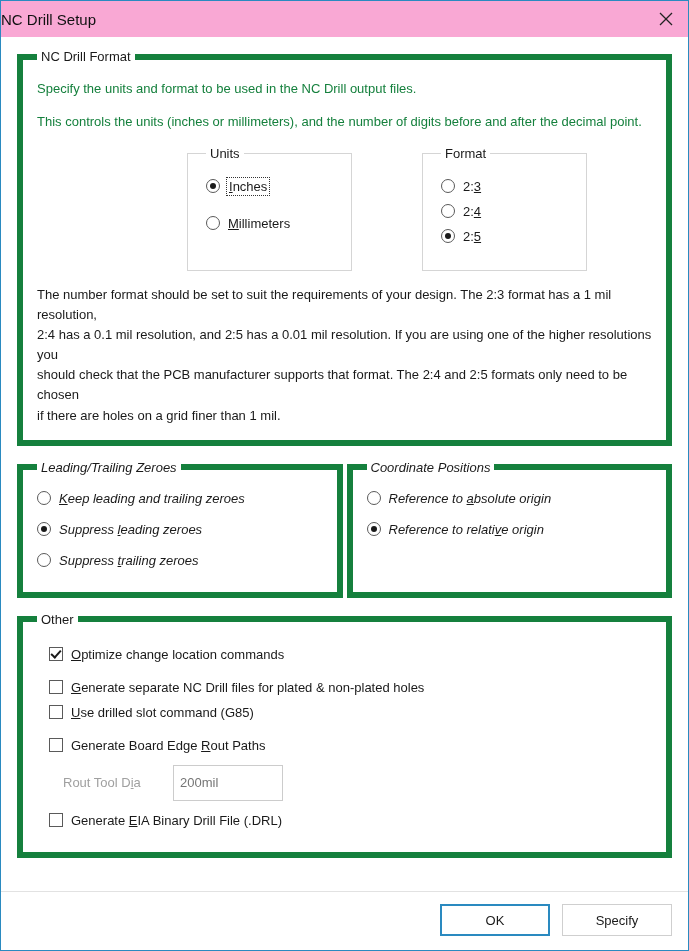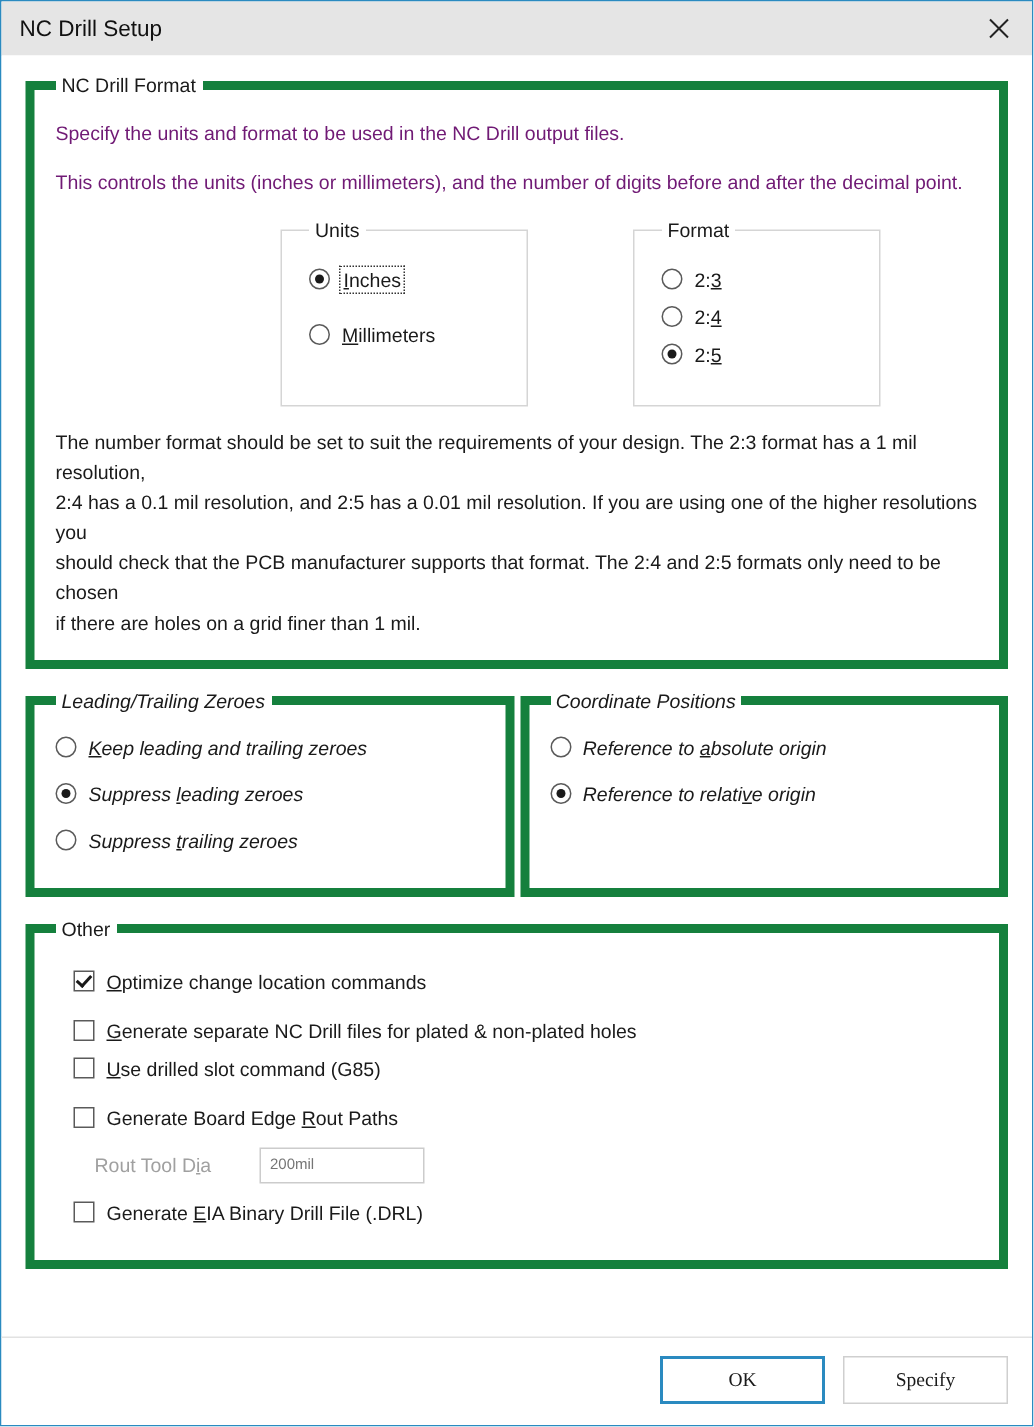--- a/index.html
+++ b/index.html
@@ -25,22 +25,21 @@
     display: flex;
     flex-direction: column;
   }
   
   .titlebar {
     height: 36px;
     min-height: 36px;
     display: flex;
     align-items: center;
     justify-content: space-between;
-    background: #e5e5e5;
-    padding-left: 12px;
+    background: #f9a8d4;
   }
   .titlebar .title {
     font-size: 15px;
     color: #111111;
   }
   .close-btn {
     width: 44px;
     height: 34px;
     display: flex;
     align-items: center;
@@ -68,21 +67,21 @@
   }
   fieldset.group > legend {
     padding: 0 4px;
     font-size: 13px;
     color: #1a1a1a;
   }
   p.desc {
     margin: 6px 0 0 0;
     line-height: 1.45;
     font-size: 13px;
-    color: #701a75;
+    color: #15803d;
   }
   p.desc + p.desc { margin-top: 14px; }
 
   .subgroups {
     display: flex;
     gap: 70px;
     margin: 14px 0 0 150px;
   }
   fieldset.subgroup {
     border: 1px solid #d5d5d5;
@@ -180,44 +179,44 @@
     align-items: center;
     margin: 12px 0 12px 26px;
   }
   .rout-label {
     color: #a0a0a0;
     font-size: 13px;
     width: 110px;
   }
   .rout-input {
     width: 110px;
-    height: 24px;
+    height: 36px;
     border: 1px solid #cccccc;
     background: #ffffff;
     color: #a8a8a8;
-    font-size: 10px;
+    font-size: 13px;
     font-family: "Liberation Sans", sans-serif;
     padding: 0 6px;
     box-sizing: border-box;
   }
 
   
   .footer {
     border-top: 1px solid #e2e2e2;
     padding: 12px 16px 14px 16px;
     display: flex;
     justify-content: flex-end;
     gap: 12px;
     background: #ffffff;
   }
   .btn {
     width: 110px;
     height: 32px;
     font-size: 13px;
-    font-family: Liberation Serif, serif;
+    font-family: Liberation Sans, sans-serif;
     background: #ffffff;
     border: 1px solid #cfcfcf;
     color: #1a1a1a;
     cursor: default;
   }
   .btn.primary {
     border: 2px solid #2a8ac0;
   }
 </style>
 </head>

